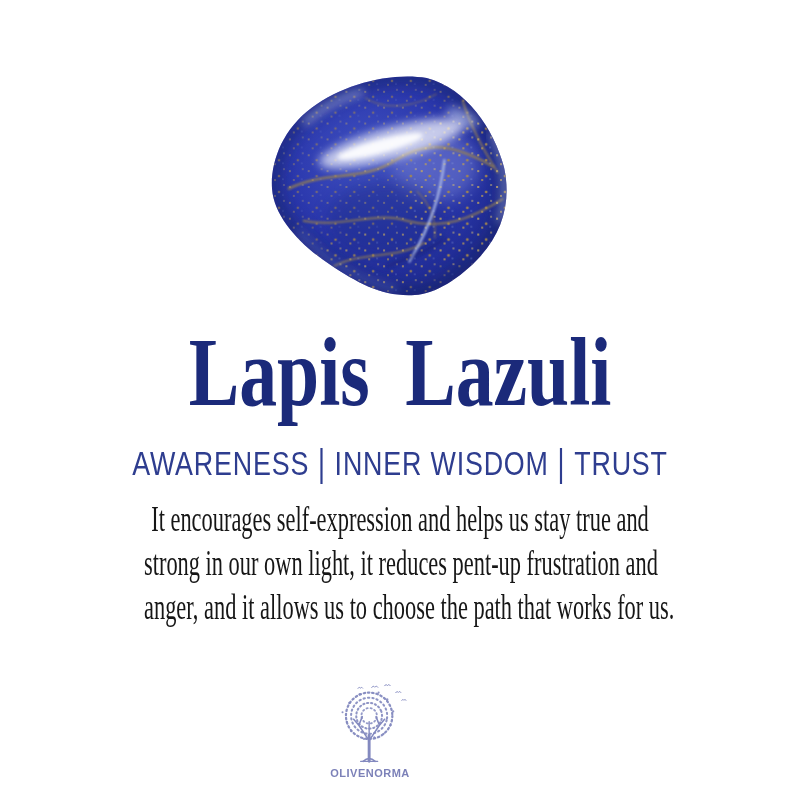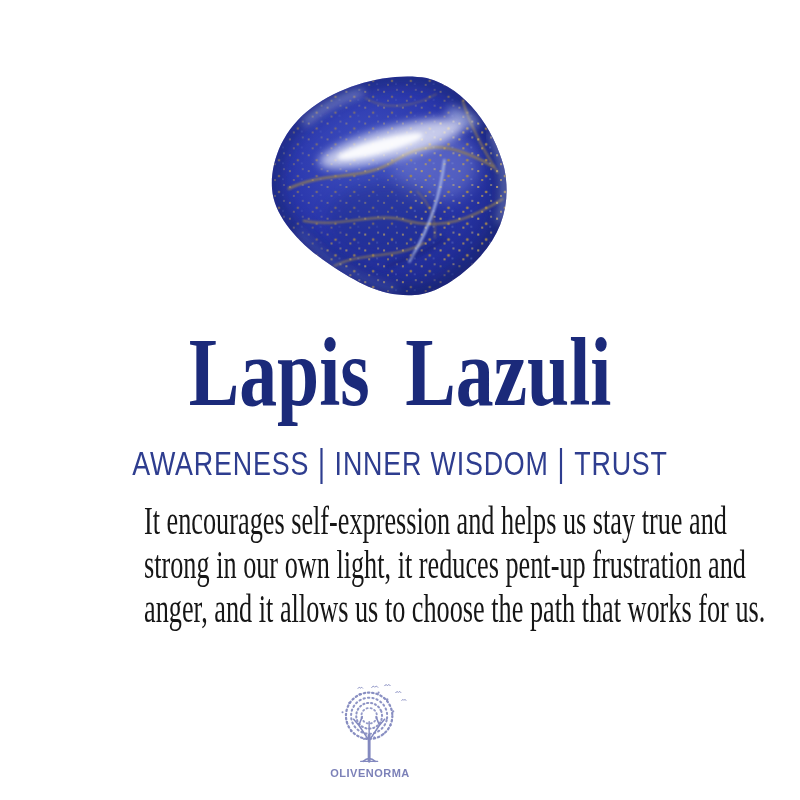--- a/index.html
+++ b/index.html
@@ -25,21 +25,21 @@
     text-align:center;font-family:"Liberation Sans",sans-serif;
     font-size:34px;line-height:34px;letter-spacing:0.03em;
     color:var(--c-subtitle,#2e3d8f);
     transform:scaleX(0.79);transform-origin:50% 50%;white-space:nowrap;
   }
   .subtitle .pipe{display:inline-block;margin:0 0.33em;font-weight:400;transform:scaleY(1.12);}
   
   .desc{
     position:absolute;top:498px;left:0;width:800px;
     color:var(--c-body,#161616);font-family:"Liberation Serif",serif;
-    font-size:41px;line-height:44px;text-align:center;
+    font-size:35px;line-height:44px;text-align:center;
   }
   .desc-line{transform:scaleX(0.64);transform-origin:50% 50%;white-space:nowrap;}
   
   .brand{position:absolute;top:684px;left:0;width:740px;text-align:center;color:var(--c-brand,#7c81b8);}
   .brand svg{display:block;margin:0 auto;}
   .brand-name{
     margin-top:3px;font-family:"Liberation Sans",sans-serif;font-weight:bold;
     font-size:11px;letter-spacing:0.5px;line-height:14px;
   }
 </style>

